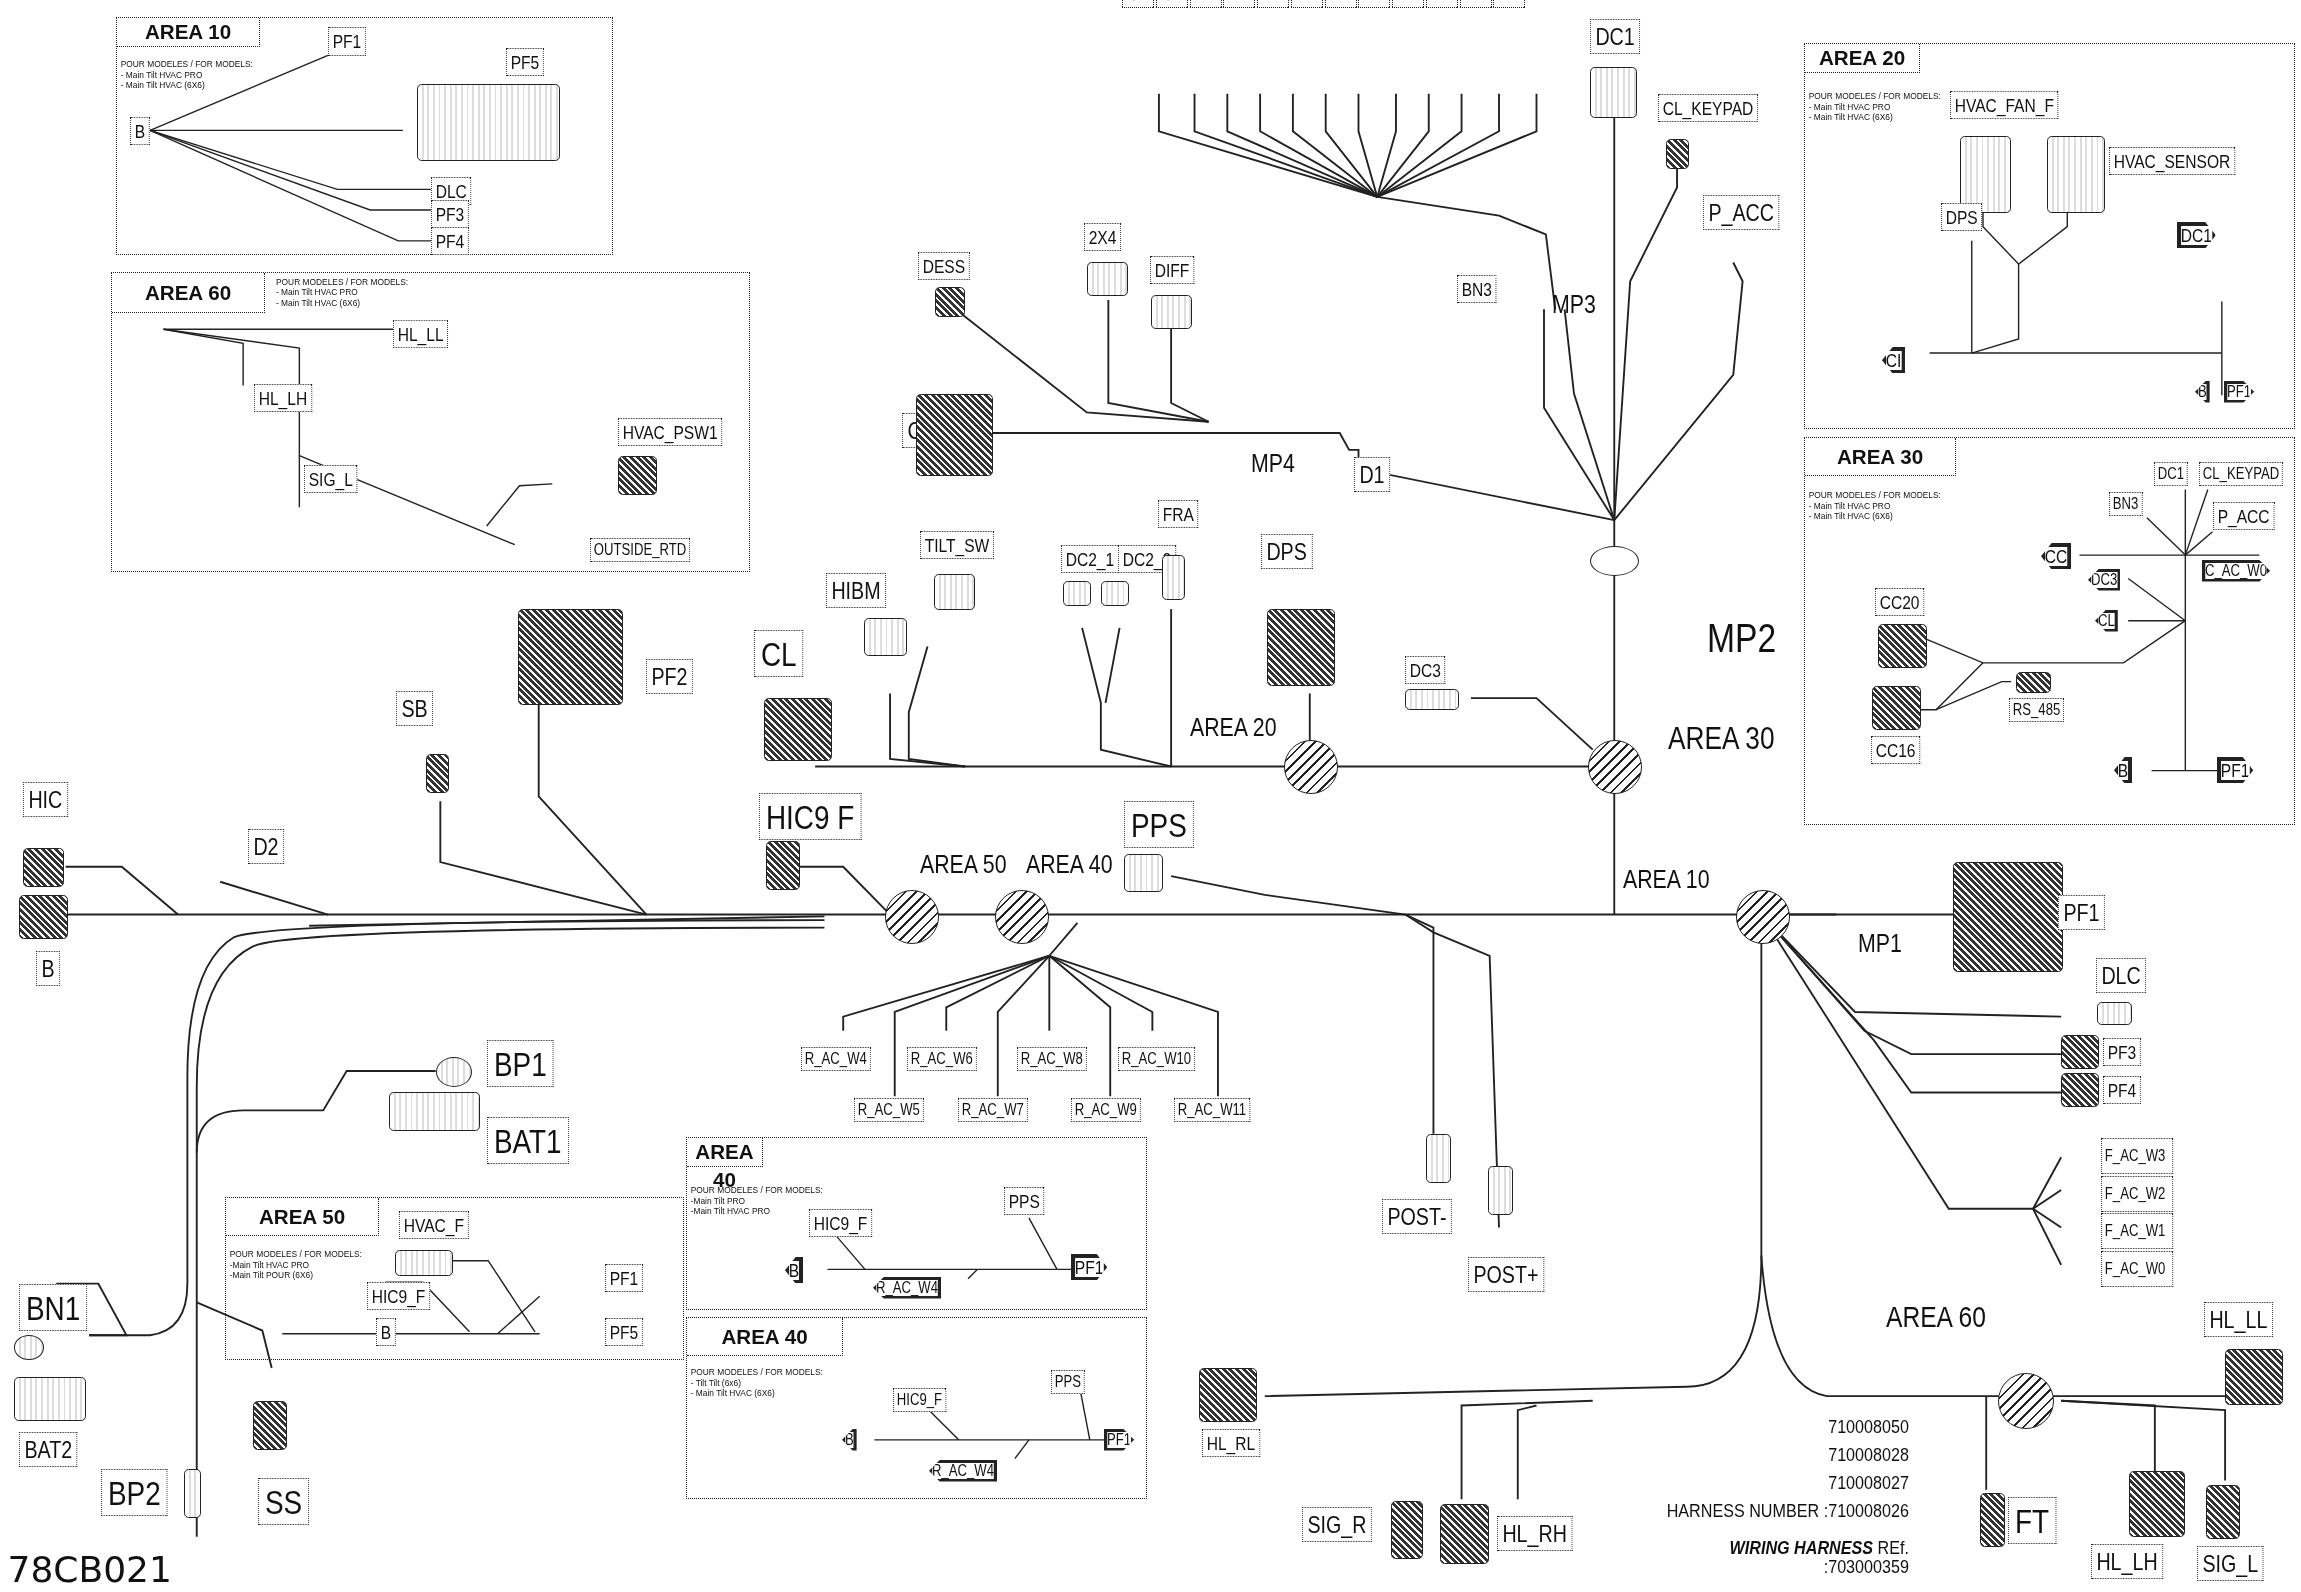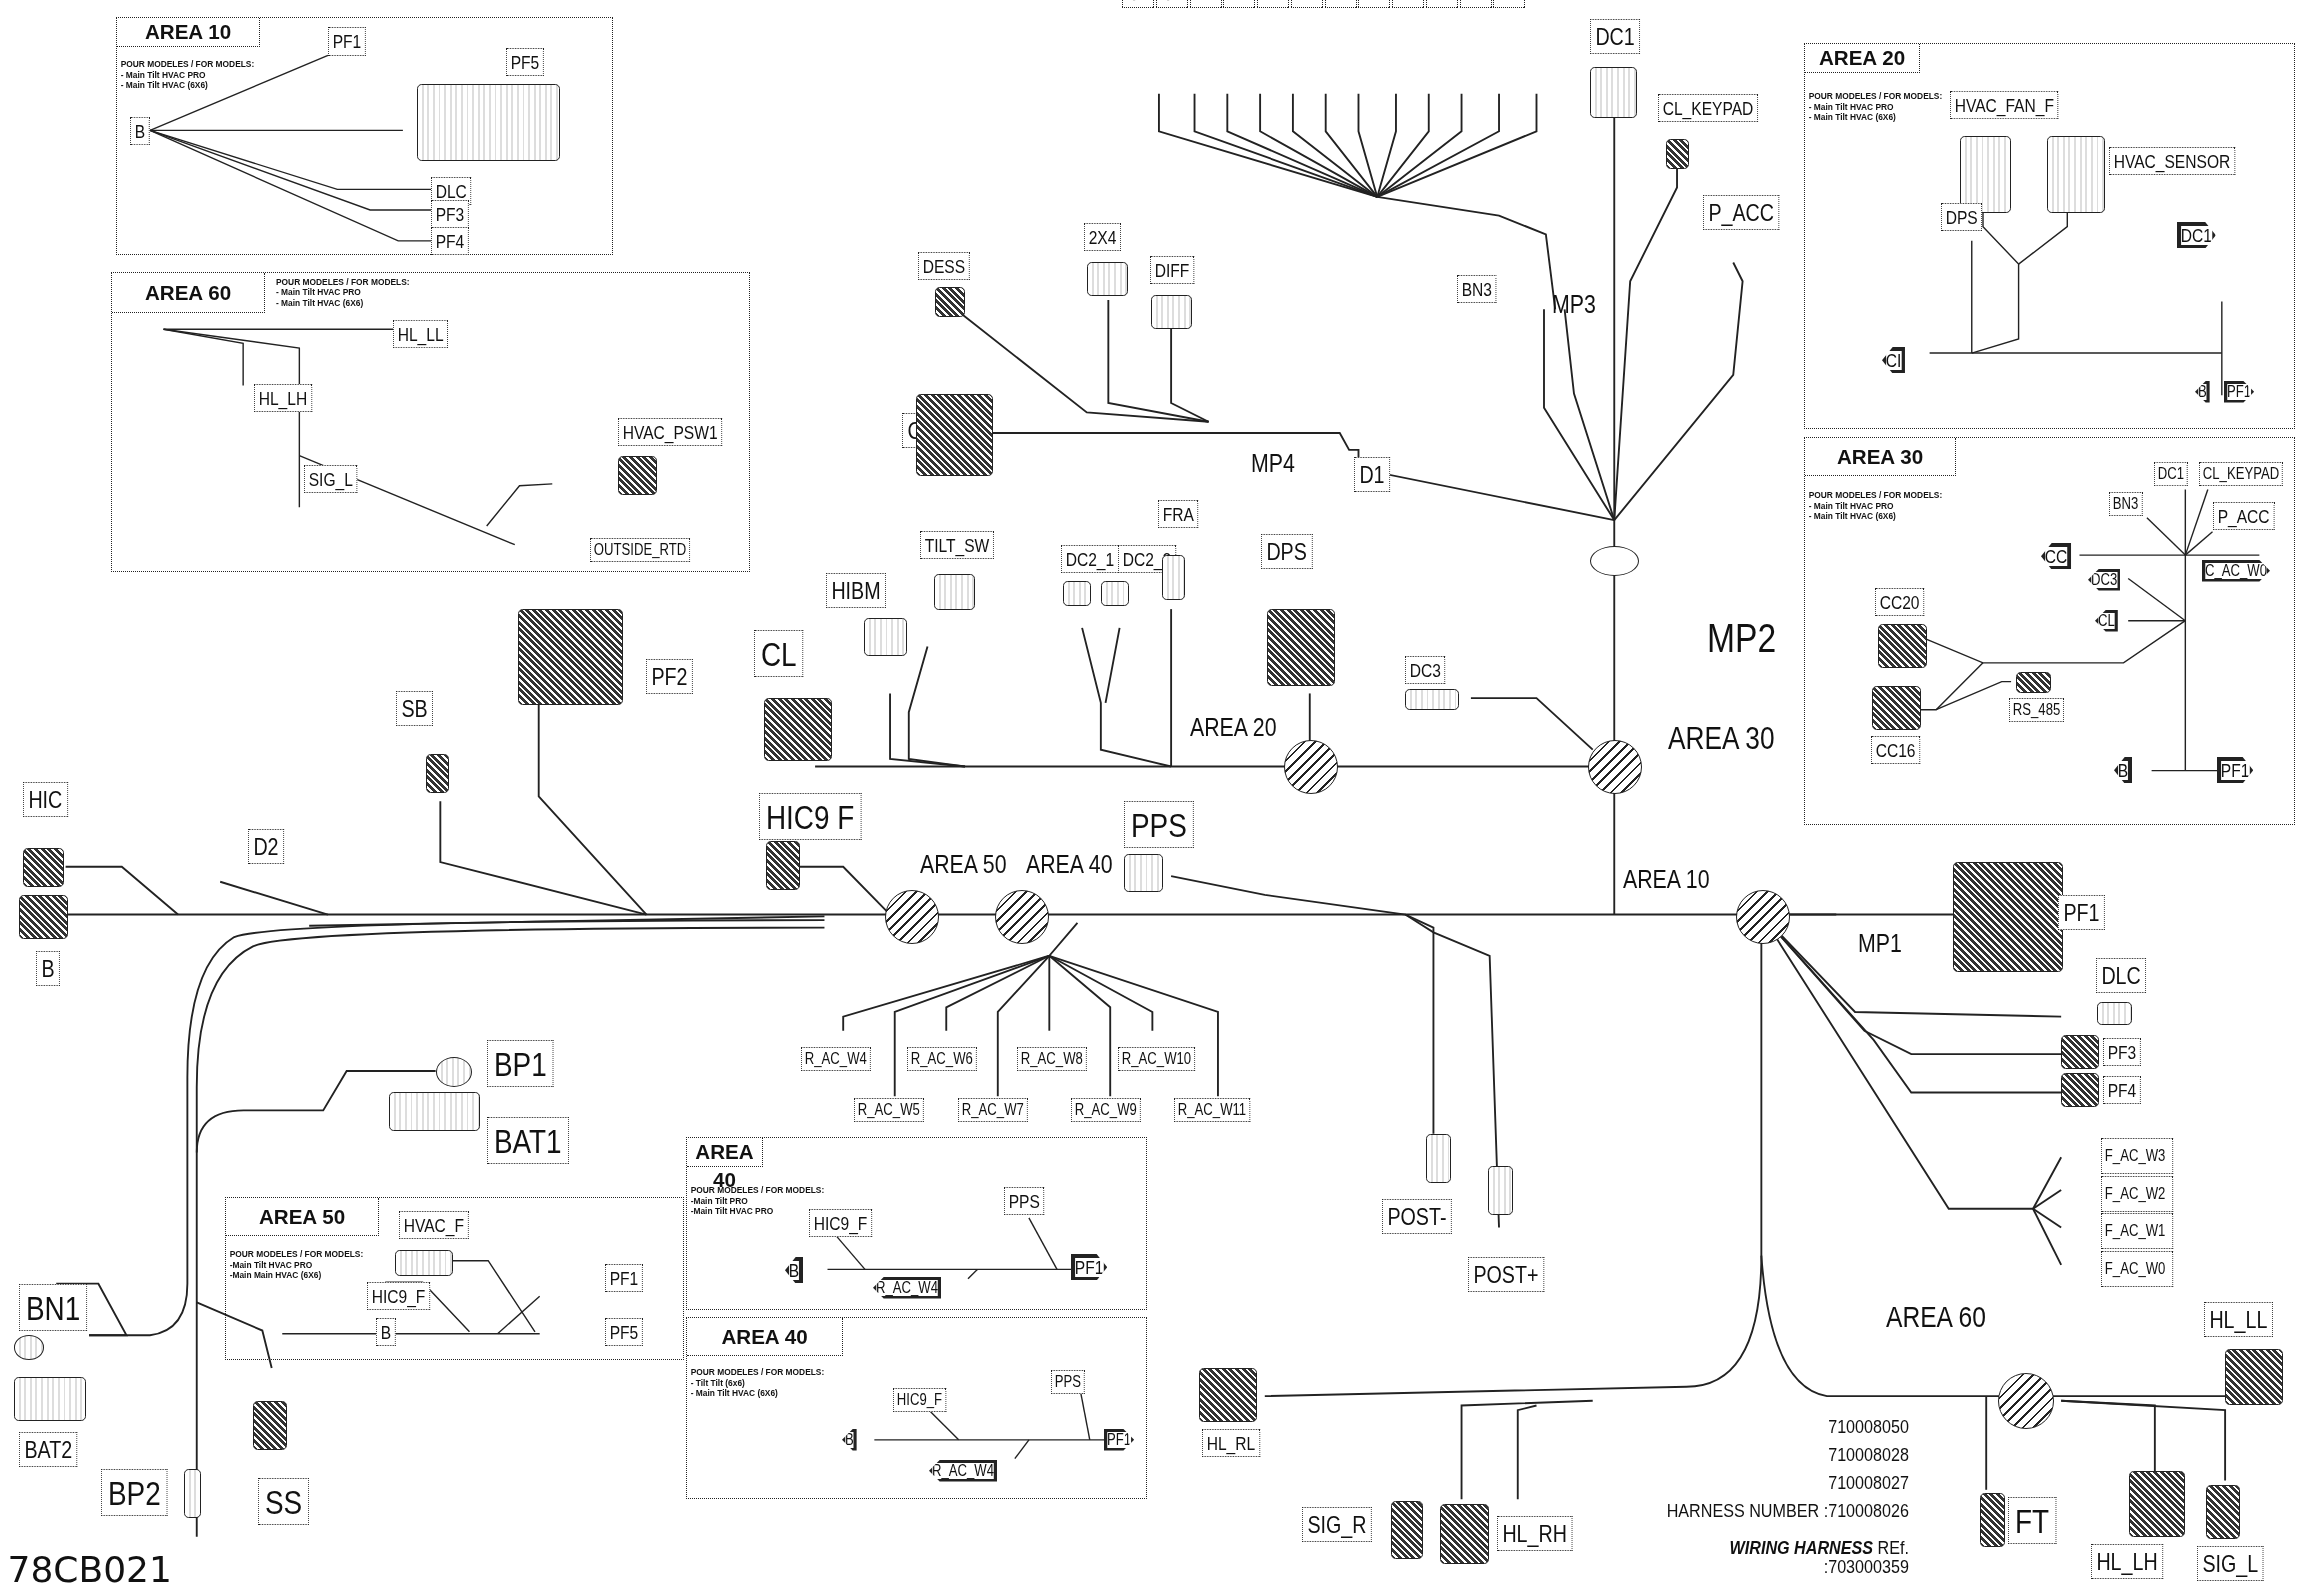--- a/index.html
+++ b/index.html
@@ -9,21 +9,21 @@
   .lbl.big{font-size:34px;padding:5.6px 7.5px;}
   .lbl.sm{font-size:19px;padding:3.7px 4.7px;}
   .lbl.xs{font-size:16px;padding:2.8px 3.7px;}
   .lbl.vert{writing-mode:vertical-rl;transform:rotate(180deg);font-size:16px;padding:5.6px 3.7px;width:22.5px;text-align:center;}
   .hexL{clip-path:polygon(13px 0,100% 0,100% 100%,13px 100%,0 50%);padding-left:17px;border:none;background:#222;}
   .hexR{clip-path:polygon(0 0,calc(100% - 13px) 0,100% 50%,calc(100% - 13px) 100%,0 100%);padding-right:17px;border:none;background:#222;}
   .hexin{background:#fff;display:inline-block;}
   .free{position:absolute;font-family:"Liberation Sans",sans-serif;font-size:30px;white-space:nowrap;transform:scaleX(0.82);transform-origin:left top;}
   .box{position:absolute;border:1.9px dotted #222;background:transparent;}
   .boxhdr{position:absolute;left:0;top:0;border-right:1.9px dotted #222;border-bottom:1.9px dotted #222;background:#fff;font-size:20.6px;font-weight:bold;text-align:center;font-family:"Liberation Sans",sans-serif;}
-  .models{position:absolute;font-size:8.4px;font-weight:bold;line-height:1.25;font-family:"Liberation Sans",sans-serif;}
+  .models{position:absolute;font-size:8.4px;font-weight:normal;line-height:1.25;font-family:"Liberation Sans",sans-serif;}
   .conn{position:absolute;border:1.9px solid #222;background:repeating-linear-gradient(90deg,#fff 0 3.7px,#ddd 3.7px 5.6px);border-radius:4.7px;}
   .conn.dark{background:repeating-linear-gradient(45deg,#333 0 2.8px,#fff 2.8px 4.7px);}
   .hatch{position:absolute;border:1.9px solid #222;border-radius:50%;background:repeating-linear-gradient(-45deg,#fff 0 5.6px,#222 5.6px 7.5px);}
   .harness{position:absolute;font-family:"Liberation Sans",sans-serif;font-size:19px;text-align:right;line-height:1;transform:scaleX(0.85);transform-origin:right top;}
   .docid{position:absolute;left:7.5px;top:1549px;font-family:"DejaVu Sans",sans-serif;font-size:36px;}
 </style>
 </head>
 <body>
 
 <div id="canvas">
@@ -278,21 +278,21 @@
 <div class="lbl big" style="left:101px;top:1469px;">BP2</div>
 <div class="conn" style="left:184px;top:1469px;width:15px;height:47px;"></div>
 <div class="conn dark" style="left:253px;top:1401px;width:32px;height:47px;"></div>
 <div class="lbl big" style="left:258px;top:1478px;">SS</div>
 
 <div class="box" style="left:225px;top:1197px;width:457px;height:161px;">
   <div class="boxhdr" style="width:152px;height:37px;line-height:37px;">AREA 50</div>
   <div class="models" style="left:3.7px;top:51px;">
     <div>POUR MODELES / FOR MODELS:</div>
     <div>-Main Tilt HVAC PRO</div>
-    <div>-Main Main HVAC (6X6)</div>
+    <div>-Main Tilt POUR (6X6)</div>
   </div>
   <svg style="position:absolute;left:0;top:0;" width="457" height="161" viewBox="0 0 488 172">
     <g fill="none" stroke="#222" stroke-width="1.5">
       <path d="M60 145 L335 145"></path>
           <path d="M170 90 L210 90 L260 143"></path>
           <path d="M240 67 L280 67 L330 143"></path>
       <path d="M290 145 L335 105"></path>
     </g>
   </svg>
   <div class="lbl sm" style="left:173px;top:13px;">HVAC_F</div>

